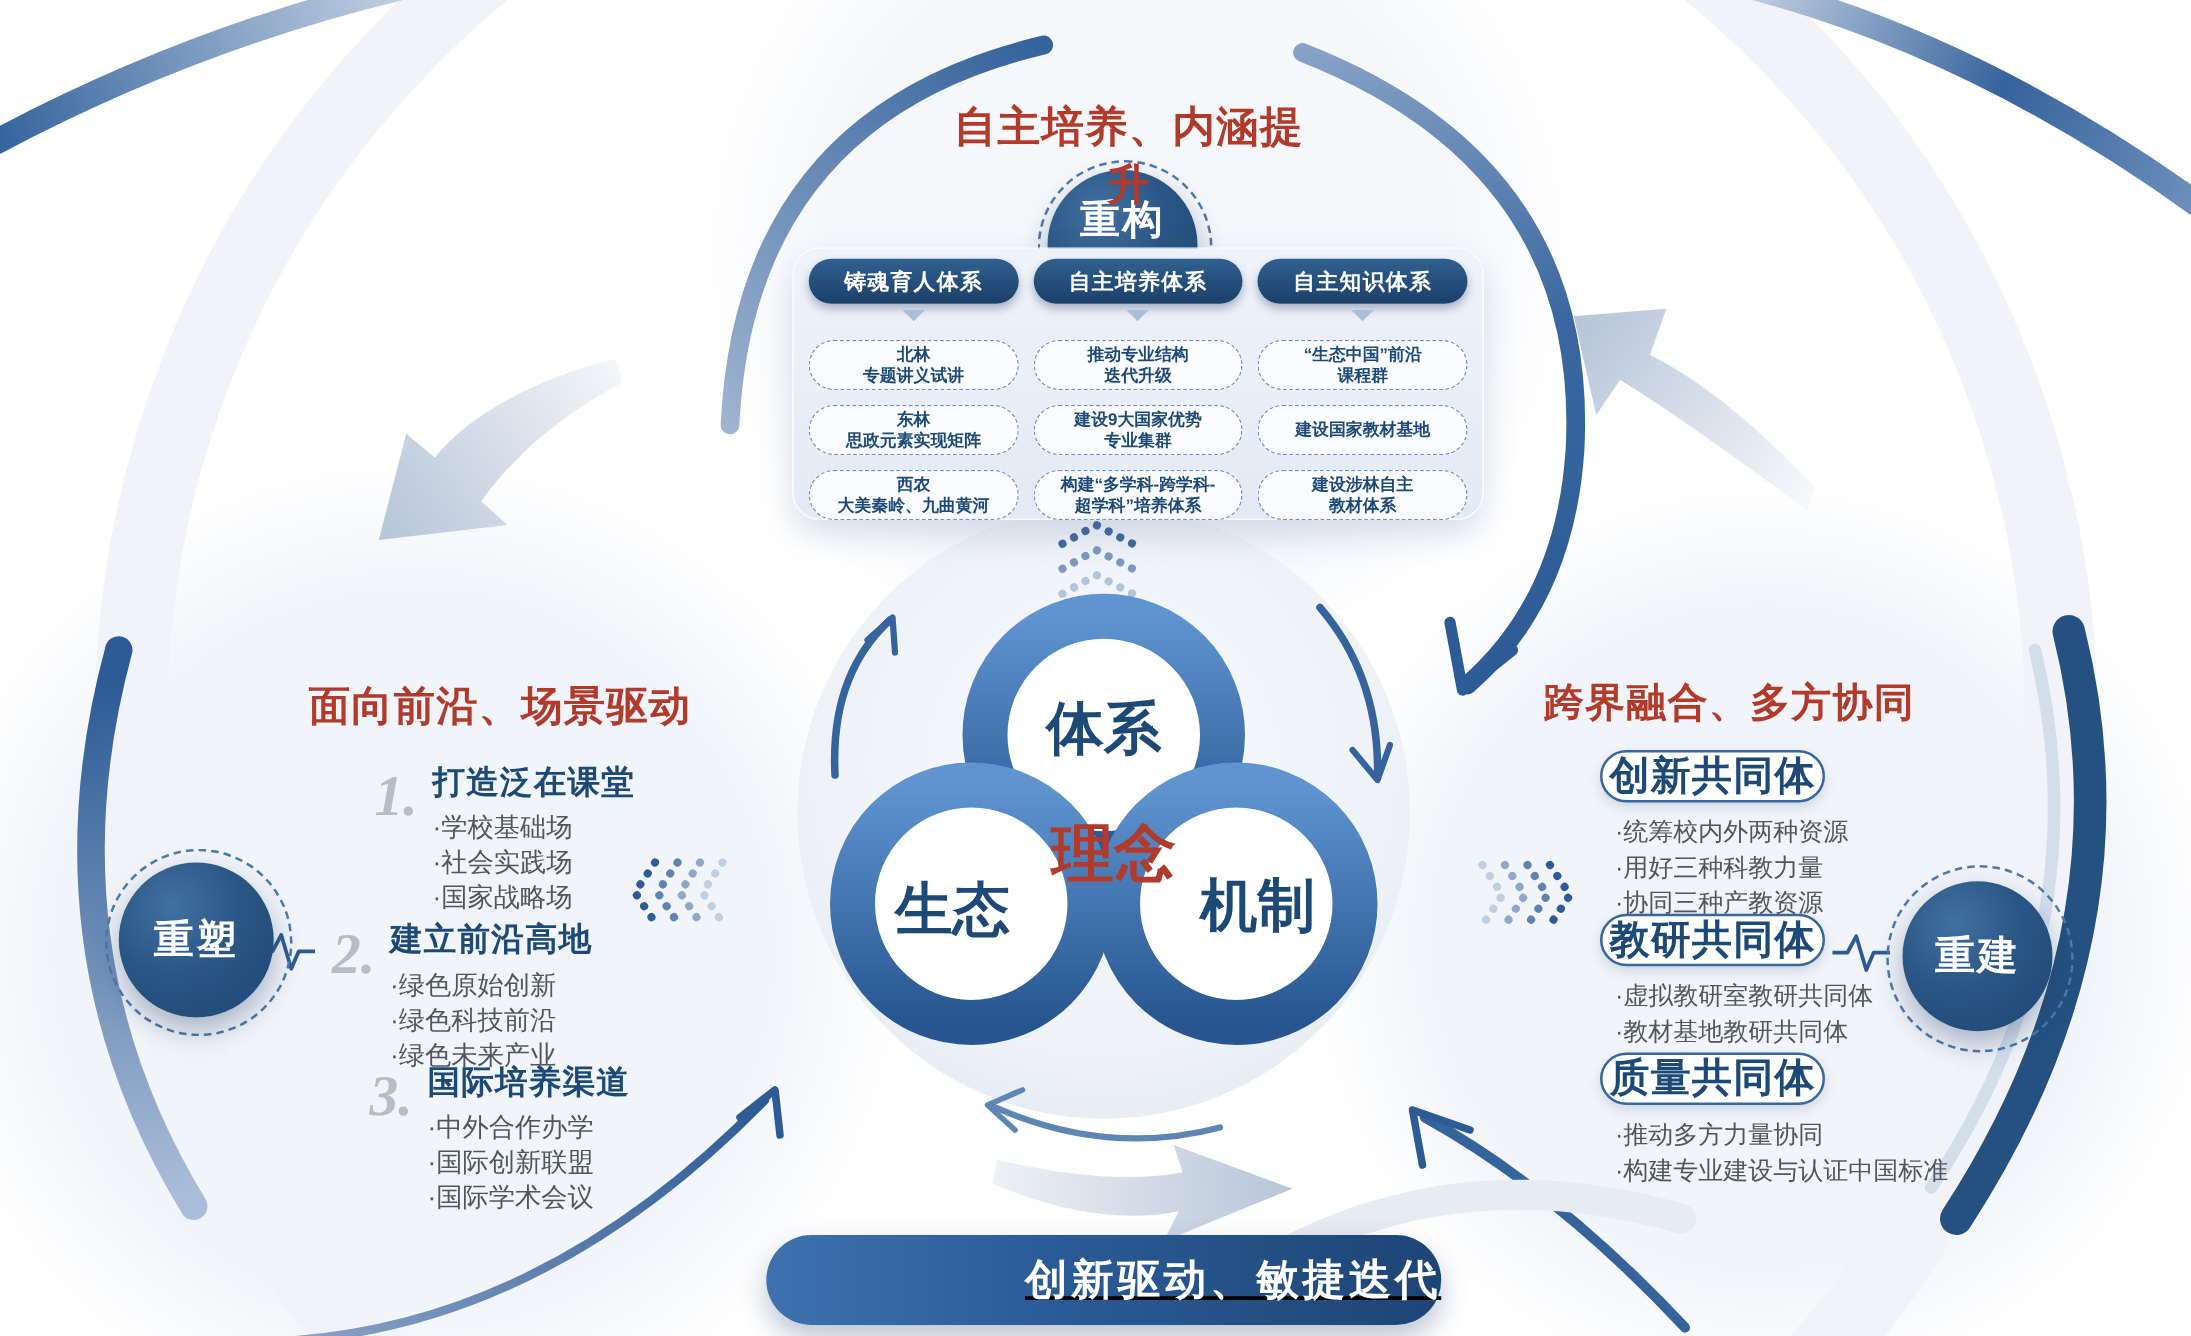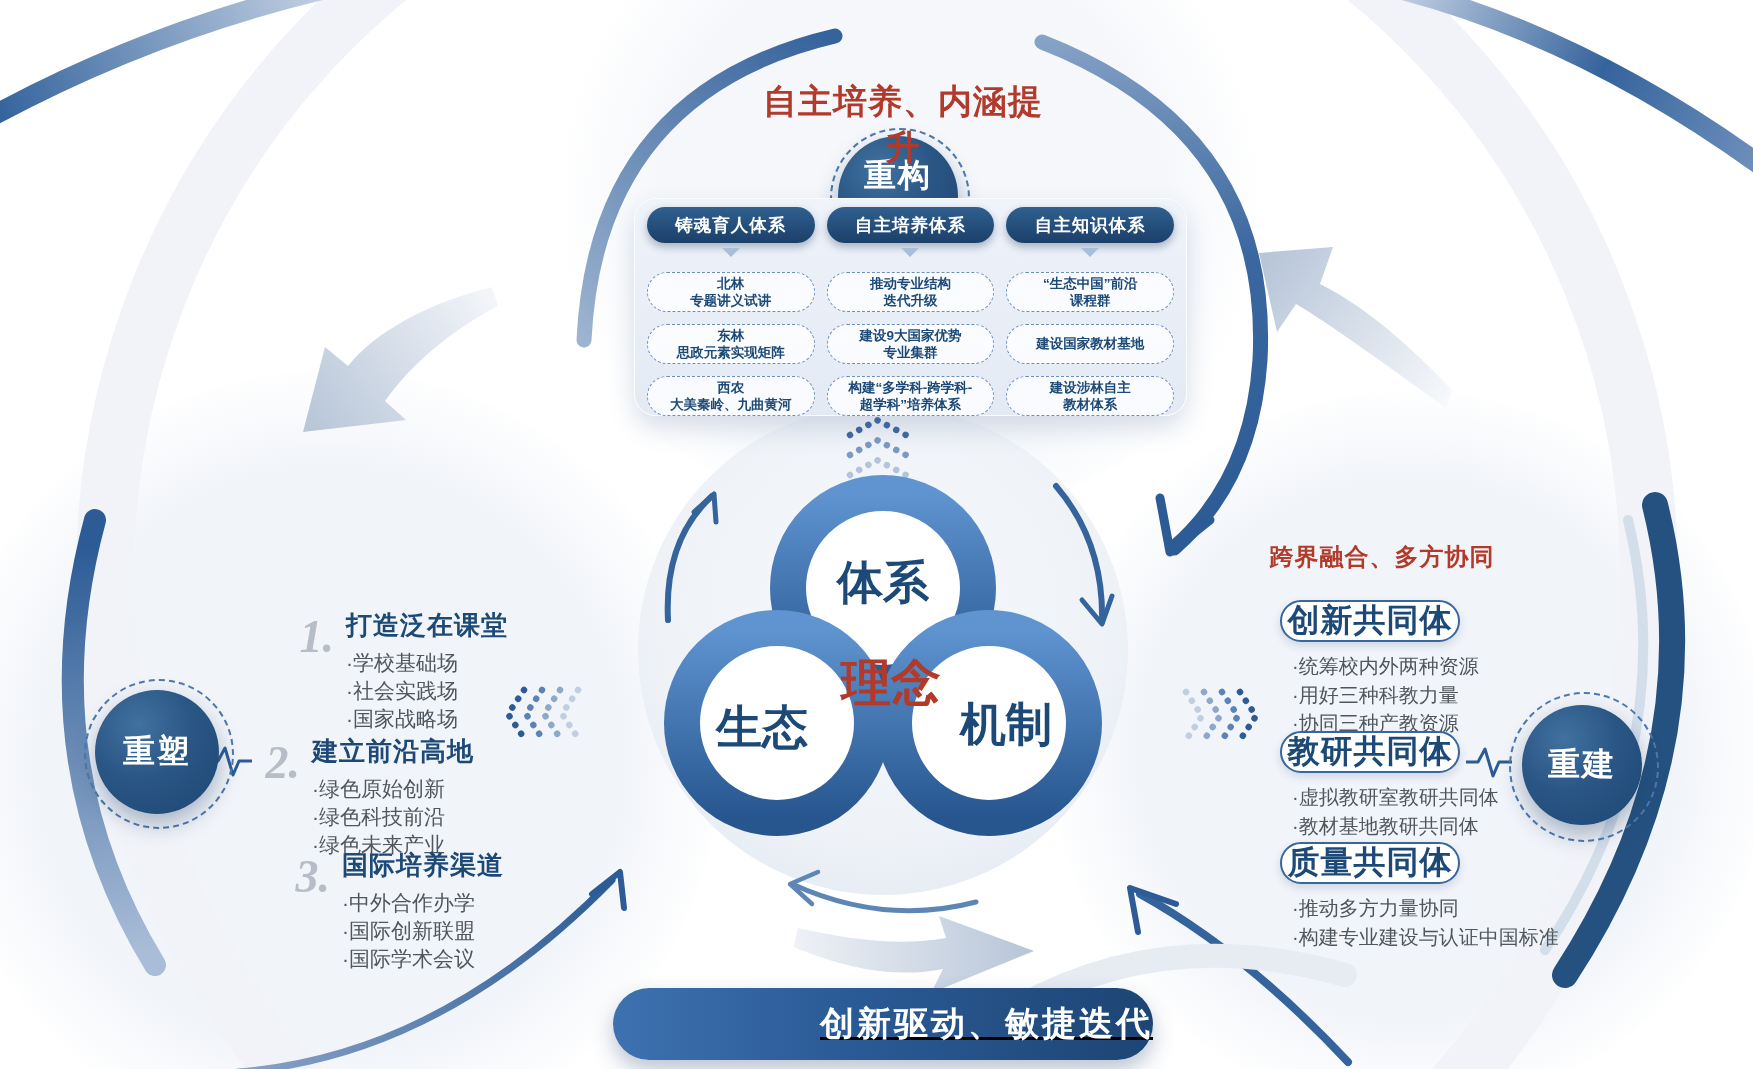--- a/index.html
+++ b/index.html
@@ -185,21 +185,22 @@
 
     <path d="M 976,902 Q 884,926 792,884" fill="none" stroke="#5e86b5" stroke-width="5" stroke-linecap="round"></path>
     <path d="M 818,872 L 790,884 L 812,904" fill="none" stroke="#5e86b5" stroke-width="4.5" stroke-linecap="round" stroke-linejoin="round"></path>
 
     <circle cx="883" cy="588" r="95" fill="#ffffff" stroke="url(#gRing)" stroke-width="36"></circle>
     <circle cx="777" cy="723" r="95" fill="#ffffff" stroke="url(#gRing)" stroke-width="36"></circle>
     <circle cx="989" cy="723" r="95" fill="#ffffff" stroke="url(#gRing)" stroke-width="36"></circle>
   </svg>
 
   <div class="sec-title" style="left:758px;top:79px;width:290px;font-size:34px;">自主培养、内涵提升</div>
-  <div class="sec-title" style="left:1232px;top:541px;width:300px;font-size:24px;">跨界融合、多方协同</div>
+  <div class="sec-title" style="left:240px;top:543px;width:320px;font-size:33px;">面向前沿、场景驱动</div>
+  <div class="sec-title" style="left:1232px;top:541px;width:300px;font-size:32px;text-align:right;">跨界融合、多方协同</div>
 
   <div class="badge-ring" style="left:830px;top:128px;width:136px;height:136px;"></div>
   <div class="badge top" style="left:838px;top:136px;width:120px;height:120px;">
     <span>重构</span>
   </div>
 
   <div class="badge-ring" style="left:84px;top:679px;width:146px;height:146px;"></div>
   <div class="badge side" style="left:95px;top:690px;width:124px;height:124px;">
     <span>重塑</span>
   </div>

